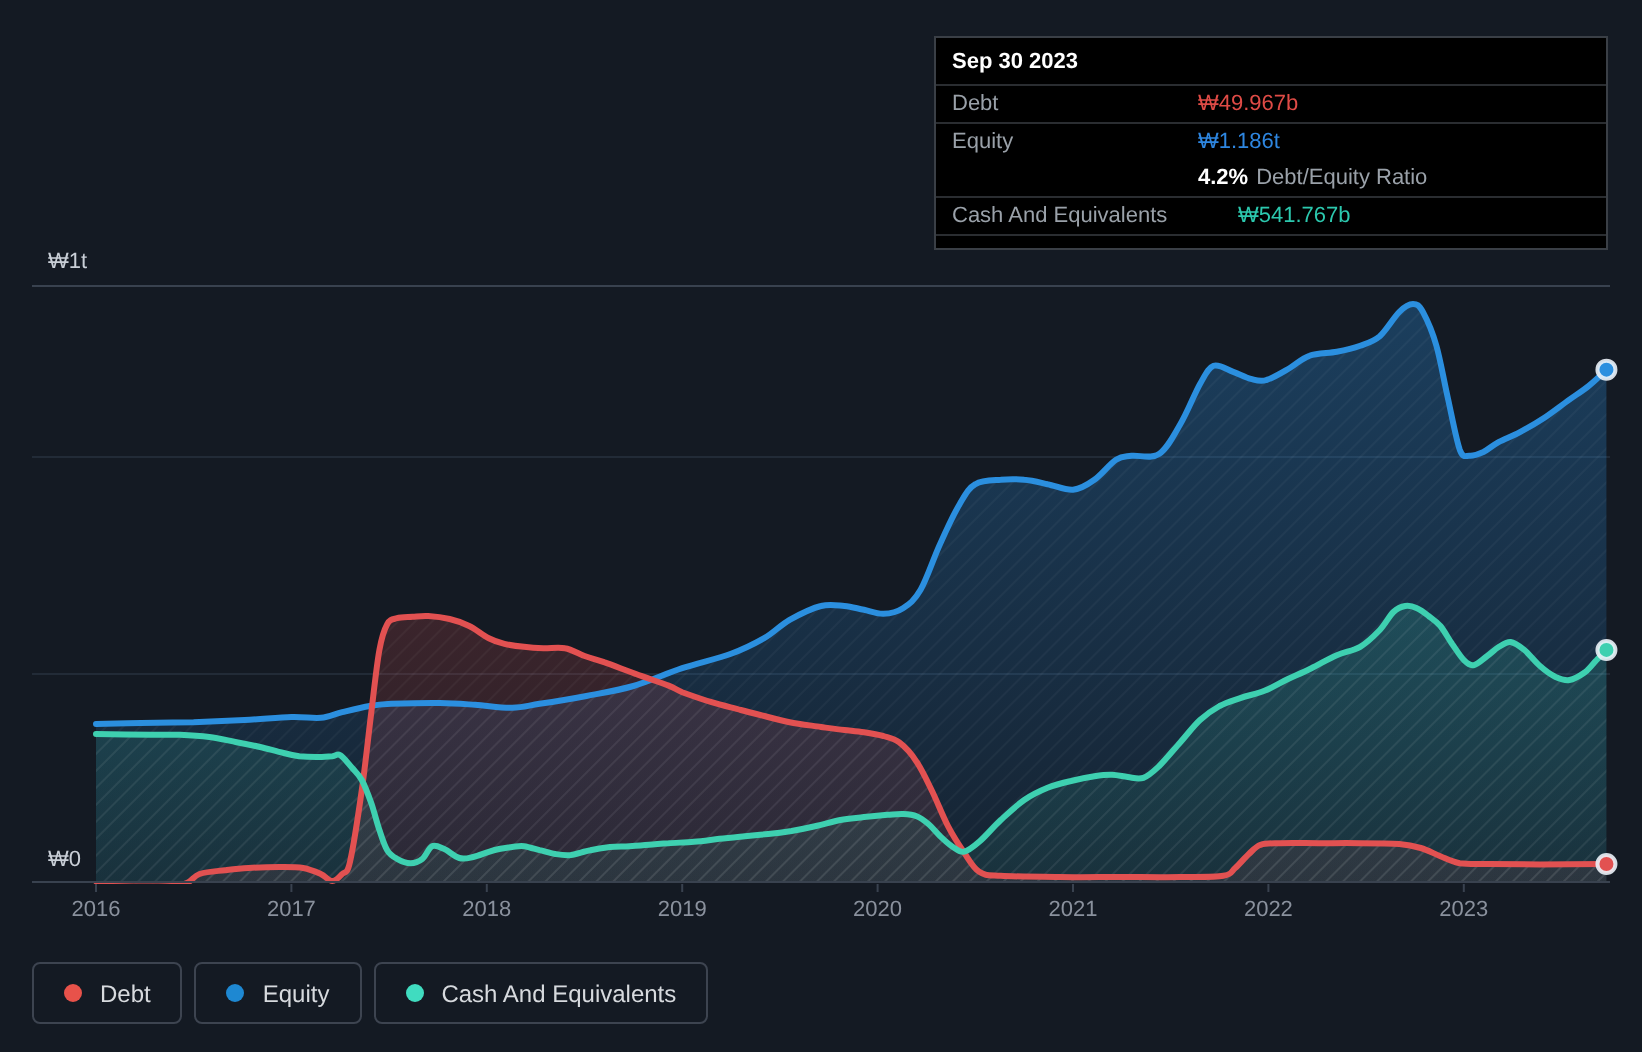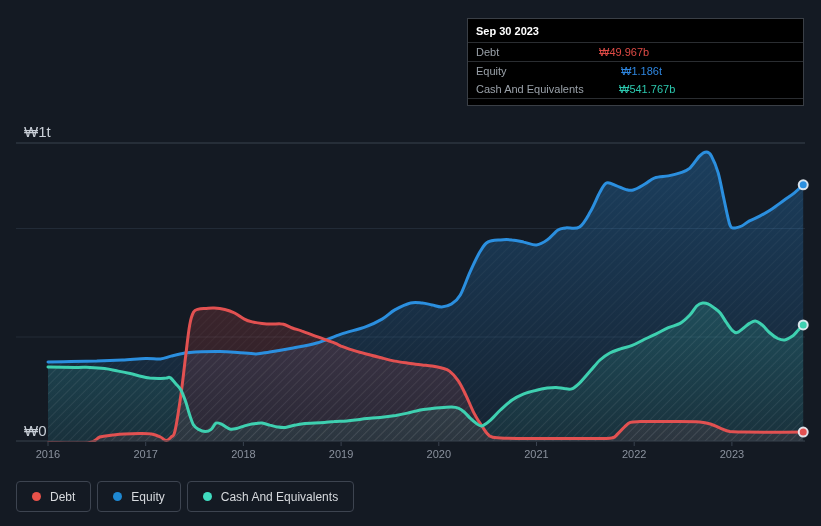--- a/index.html
+++ b/index.html
@@ -1,18 +1,18 @@
 <!DOCTYPE html>
 <html><head>
 <meta charset="utf-8">
 <style>
   html,body{margin:0;padding:0;background:#10141c;}
   .page{position:relative;width:821px;height:526px;background:#141a23;overflow:hidden;
         font-family:"Liberation Sans",sans-serif;}
-  .axis-label{position:absolute;color:#c9cfd7;font-size:15px;line-height:11px;}
+  .axis-label{position:absolute;color:#c9cfd7;font-size:11px;line-height:11px;}
   .y-max{left:24px;top:126px;}
   .y-zero{left:24px;top:425px;}
   
   .tooltip{position:absolute;left:467px;top:18px;width:337px;background:#000;
            border:1px solid #3a3f46;box-sizing:border-box;color:#9aa1a9;font-size:11px;}
   .tt-header{padding:6px 8px 5px 8px;color:#fff;font-weight:bold;border-bottom:1px solid #2a2d31;}
   .tt-row{display:flex;align-items:center;min-height:16px;padding:1px 8px;}
   .tt-row .lbl{width:123px;flex:none;}
   .tt-row .val{font-weight:normal;}
   .tt-border{border-bottom:1px solid #2a2d31;}
@@ -92,21 +92,27 @@
   <span class="axis-label y-zero">₩0</span>
 
   <div class="tooltip">
     <div class="tt-header">Sep 30 2023</div>
     <div class="tt-row tt-border">
       <span class="lbl">Debt</span>
       <span class="val" style="color: rgb(223, 75, 70);">₩49.967b</span>
     </div>
     <div class="tt-row">
       <span class="lbl">Equity</span>
-      <span class="val" style="color: rgb(46, 134, 224); margin-left: 22px;">₩1.186t</span>
+      <span class="val" style="color: rgb(46, 134, 224);">₩1.186t</span>
+    </div>
+    <div class="tt-row tt-border tt-ratio">
+      <span class="lbl"></span>
+      <span>
+        <strong>4.2%</strong><span>Debt/Equity Ratio</span>
+      </span>
     </div>
     <div class="tt-row tt-border">
       <span class="lbl">Cash And Equivalents</span>
       <span class="val" style="color: rgb(44, 200, 174); padding-left: 20px;">₩541.767b</span>
     </div>
     <div class="tt-pad"></div>
   </div>
 
   <div class="legend">
     <div class="legend-item">

